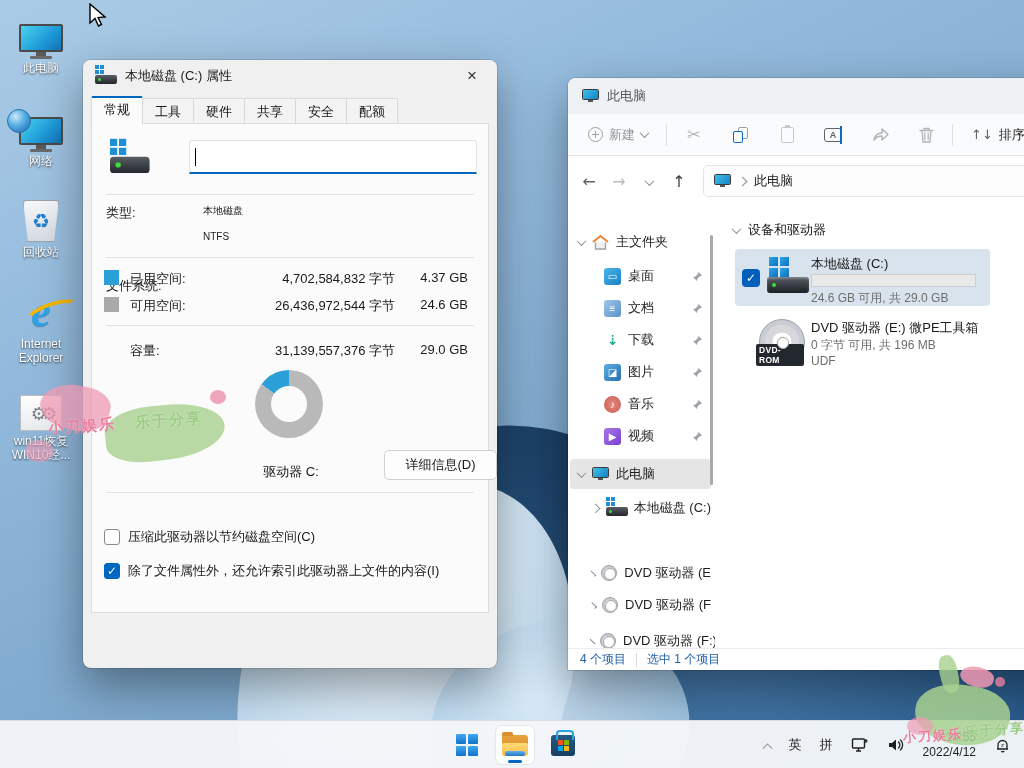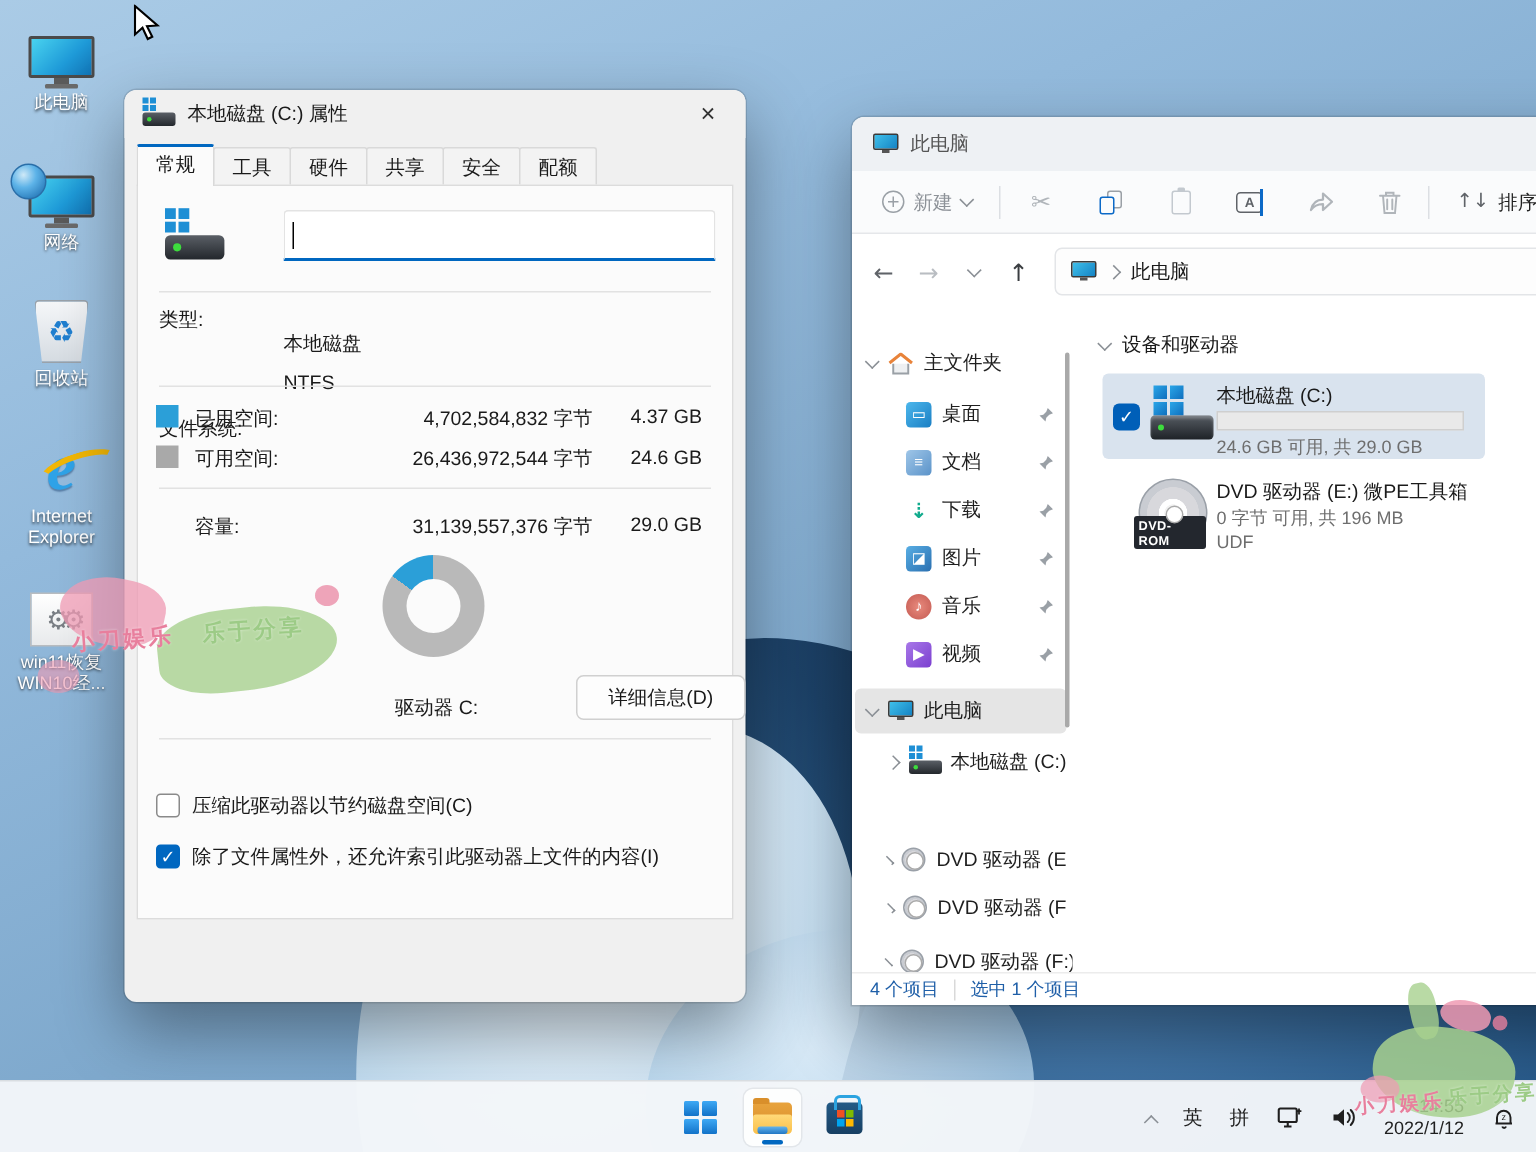--- a/index.html
+++ b/index.html
@@ -50,21 +50,21 @@
   .hdd-body { position:absolute; bottom:0; width:22px; height:9px; background:linear-gradient(#5a5f66,#23272c); border-radius:2px; }
   .hdd-body i { position:absolute; left:3px; top:3px; width:3px; height:3px; border-radius:50%; background:#3ddc3d; }
   .winflag { position:absolute; left:0; top:-4px; width:9px; height:9px; display:grid; grid-template-columns:1fr 1fr; grid-template-rows:1fr 1fr; gap:1px; }
   .winflag i { background:#1e8fd5; }
   .tabs { position:absolute; left:8px; top:38px; height:26px; display:flex; }
   .tab { padding:4px 12px 5px; font-size:13px; border:1px solid #d9d9d9; border-bottom:none; background:#f3f3f3; margin-right:-1px; border-radius:2px 2px 0 0; cursor:pointer; color:#1a1a1a; }
   .tab.active { background:#fbfbfb; position:relative; z-index:2; padding-top:3px; margin-top:-2px; border-top:2px solid #0067c0; }
   .panel { position:absolute; left:8px; top:63px; width:398px; height:490px; background:#fbfbfb; border:1px solid #dcdcdc; }
   .sep { position:absolute; left:14px; right:14px; height:1px; background:#e2e2e2; }
   .fld-label { position:absolute; left:14px; font-size:13px; color:#1a1a1a; }
-  .fld-val { position:absolute; left:97px; font-size:13px; color:#1a1a1a;margin-top:16px; }
+  .fld-val { position:absolute; left:111px; font-size:10px; color:#1a1a1a; }
   .vol-input { position:absolute; left:97px; top:16px; width:288px; height:34px; background:#fff; border:1px solid #e3e3e3; border-bottom:2px solid #0067c0; border-radius:3px 3px 0 0; font:13px "Liberation Sans",sans-serif; padding:0 8px; outline:none; }
   .caret { position:absolute; left:103px; top:24px; width:1px; height:18px; background:#000; }
   .legend-sq { position:absolute; left:12px; width:15px; height:15px; }
   .num-col1 { position:absolute; right:93px; text-align:right; }
   .num-col2 { position:absolute; right:20px; text-align:right; }
   .donut { position:absolute; left:163px; top:246px; width:68px; height:68px; border-radius:50%; background:conic-gradient(#b9b9b9 0deg 306deg,#2b9fd8 306deg 360deg); }
   .donut::after { content:""; position:absolute; left:16px; top:16px; width:36px; height:36px; border-radius:50%; background:#fbfbfb; }
   .drive-cap { position:absolute; left:0; top:339px; width:398px; text-align:center; font-size:13px; }
   .btn { display:flex; align-items:center; justify-content:center; background:#fdfdfd; border:1px solid #d0d0d0; border-radius:5px; font-size:13px; cursor:pointer; color:#1a1a1a; }
   .btn.default { border:1.5px solid #0067c0; }
@@ -569,21 +569,21 @@
       </div>
       <div class="tray-item">
         <svg width="18" height="16" viewBox="0 0 18 16">
             <path d="M2 6 H5 L9 2.5 V13.5 L5 10 H2 Z" fill="#1f1f1f"></path>
             <path d="M11.5 5 A4 4 0 0 1 11.5 11 M13.5 3 A7 7 0 0 1 13.5 13" fill="none" stroke="#1f1f1f" stroke-width="1.3" stroke-linecap="round"></path>
           </svg>
       </div>
       <div class="tray-item">
         <div class="clockbox">
           <div>14:55</div>
-          <div>2022/1/12</div>
+          <div>2022/4/12</div>
         </div>
       </div>
       <div class="tray-item">
         <svg width="17" height="17" viewBox="0 0 17 17">
             <path d="M4 12 V8 a4.5 4.5 0 0 1 9 0 V12 H4 Z M3 12 H14 M7.5 14 a1.3 1.3 0 0 0 2.5 0" fill="none" stroke="#1f1f1f" stroke-width="1.3" stroke-linejoin="round"></path>
             <text x="7" y="9.5" font-size="6" fill="#1f1f1f" font-family="Liberation Sans, sans-serif">z</text>
           </svg>
       </div>
     </div>
   </div>

